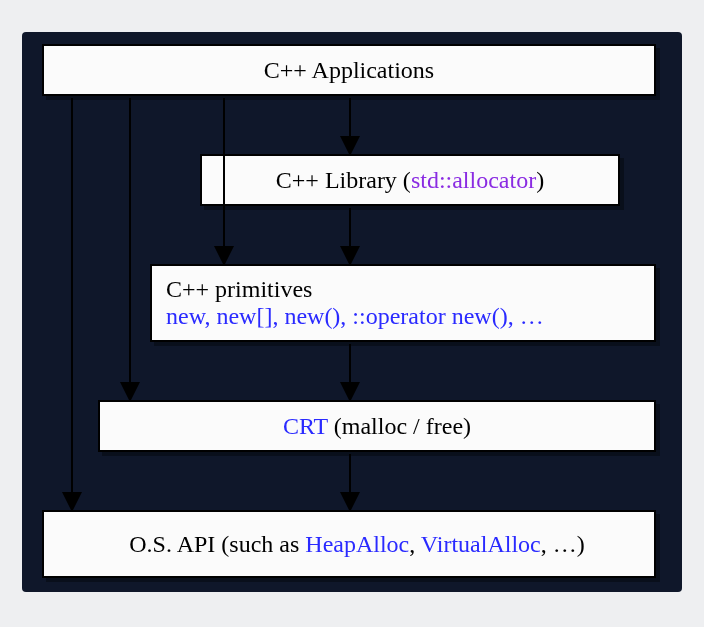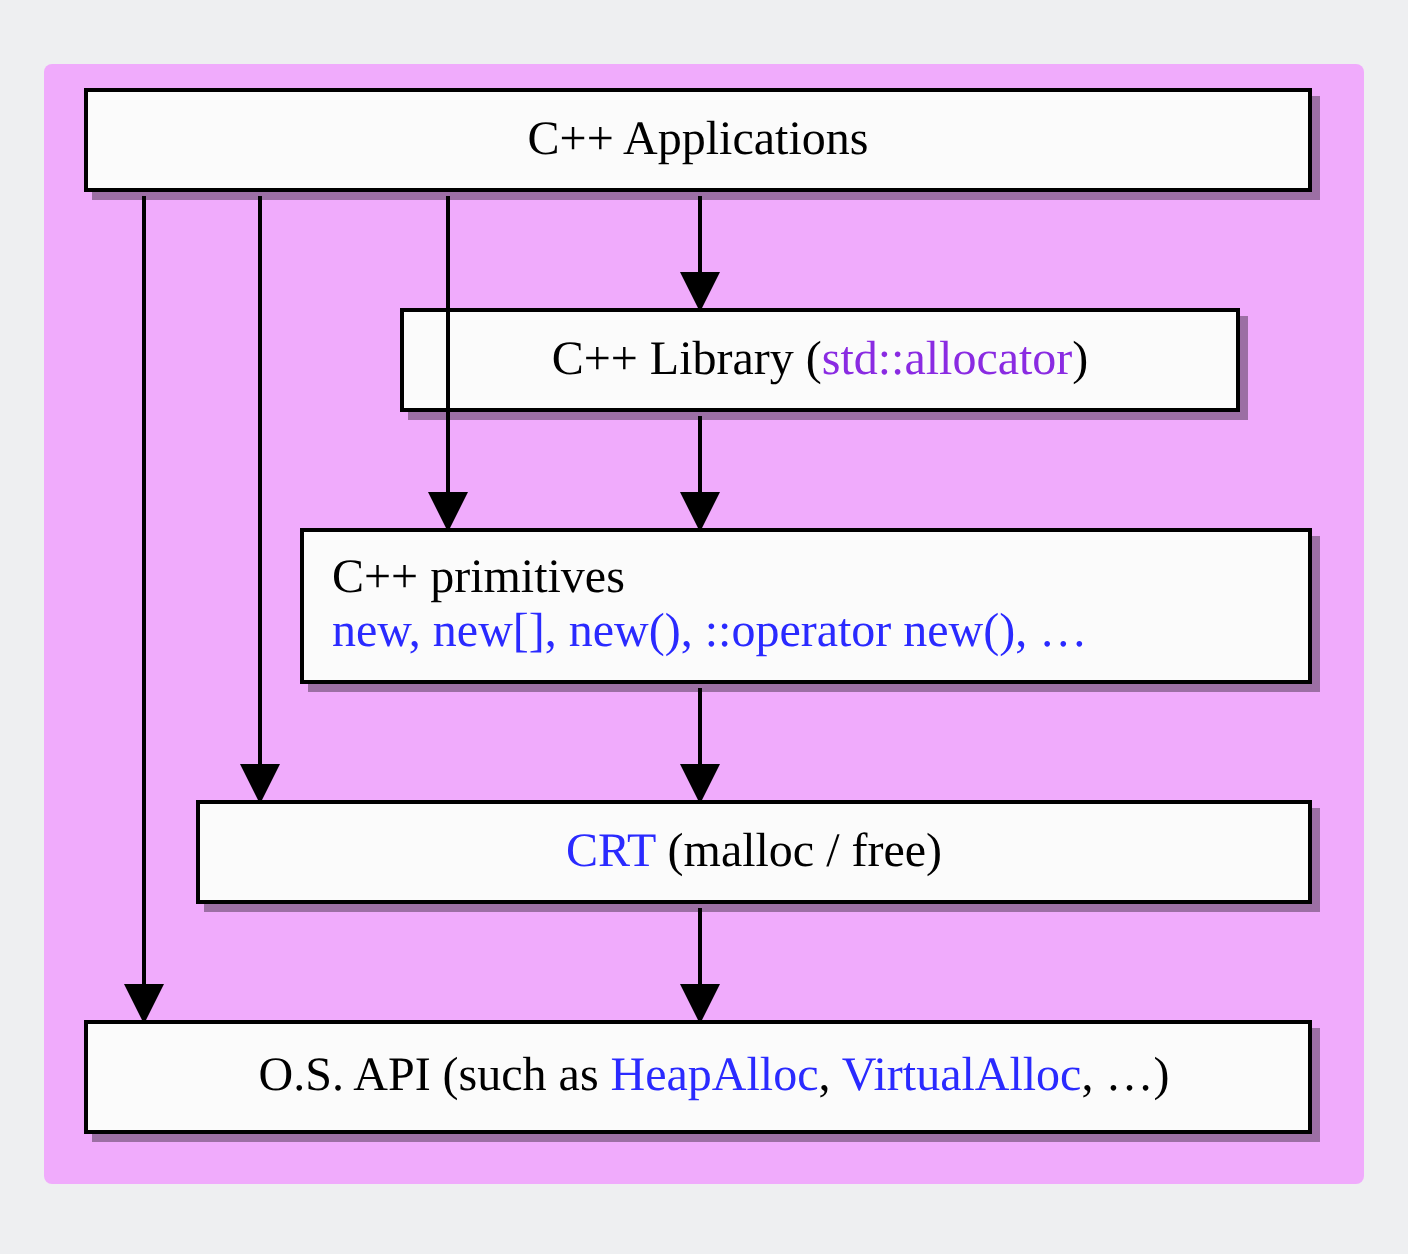--- a/index.html
+++ b/index.html
@@ -8,21 +8,21 @@
     background:#eeeff1;
     font-family:"Times New Roman",serif;
     font-size:24px;
     color:#000;
     position:relative;
   }
   .canvas{
     position:absolute;
     left:22px;top:32px;
     width:660px;height:560px;
-    background:#f0abfc;
+    background:#0f172a;
     border-radius:4px;
   }
   .box{
     position:absolute;
     background:#fbfbfb;
     border:2px solid #000;
     box-shadow:4px 4px 0 rgba(0,0,0,0.35);
     display:flex;
     align-items:center;
     justify-content:center;
@@ -55,21 +55,21 @@
     <span>
       <span class="blue">CRT</span><span> (malloc / free)</span>
     </span>
   </div>
 
   <div class="box left" style="left:128px;top:232px;width:506px;height:78px;flex-direction:column;align-items:flex-start;justify-content:center;">
     <div>C++ primitives</div>
     <div class="blue">new, new[], new(), ::operator new(), …</div>
   </div>
 
-  <div class="box" style="left:20px;top:478px;width:614px;height:57px;padding-left:30px;">
+  <div class="box" style="left:20px;top:478px;width:614px;height:68px;padding-left:30px;">
     <span>
       <span>O.S. API (such as </span><span class="blue">HeapAlloc</span><span>, </span><span class="blue">VirtualAlloc</span><span>, …)</span>
     </span>
   </div>
 
   <svg class="arrows" width="660" height="560">
     <defs>
       <marker id="ah" markerWidth="12" markerHeight="12" refX="6" refY="6" orient="auto">
         <path d="M1,1 L11,6 L1,11 Z" fill="#000"></path>
       </marker>

